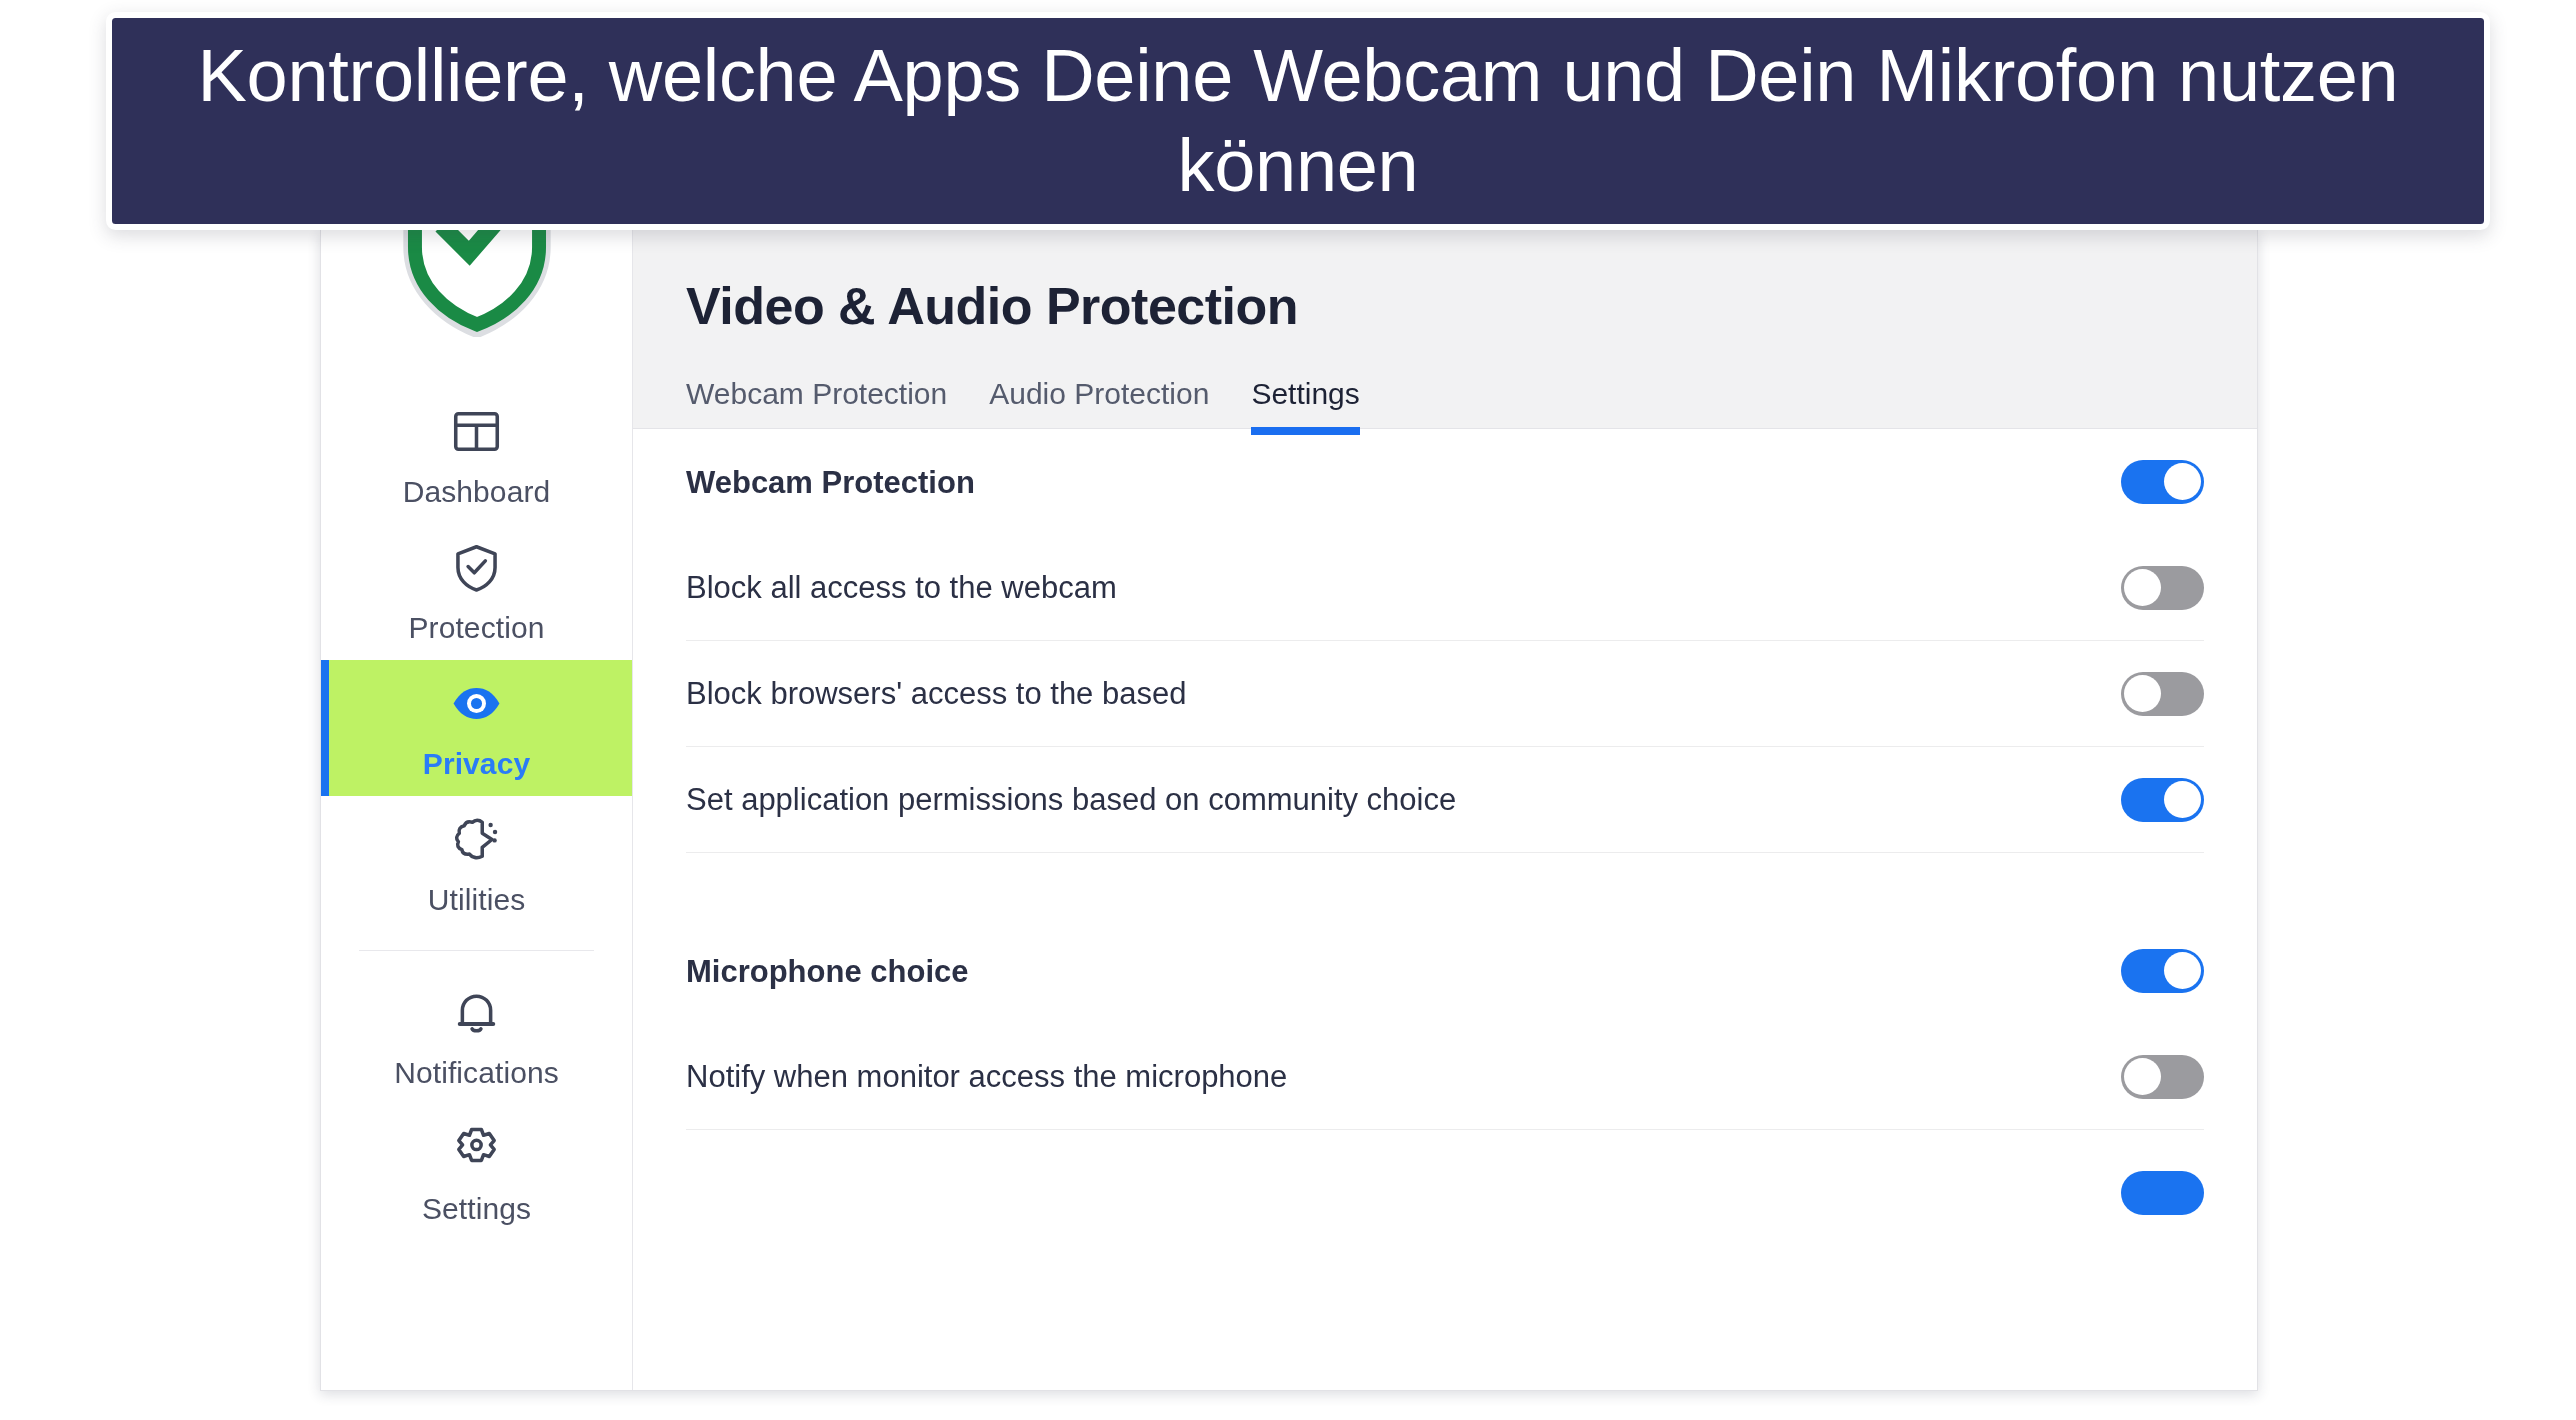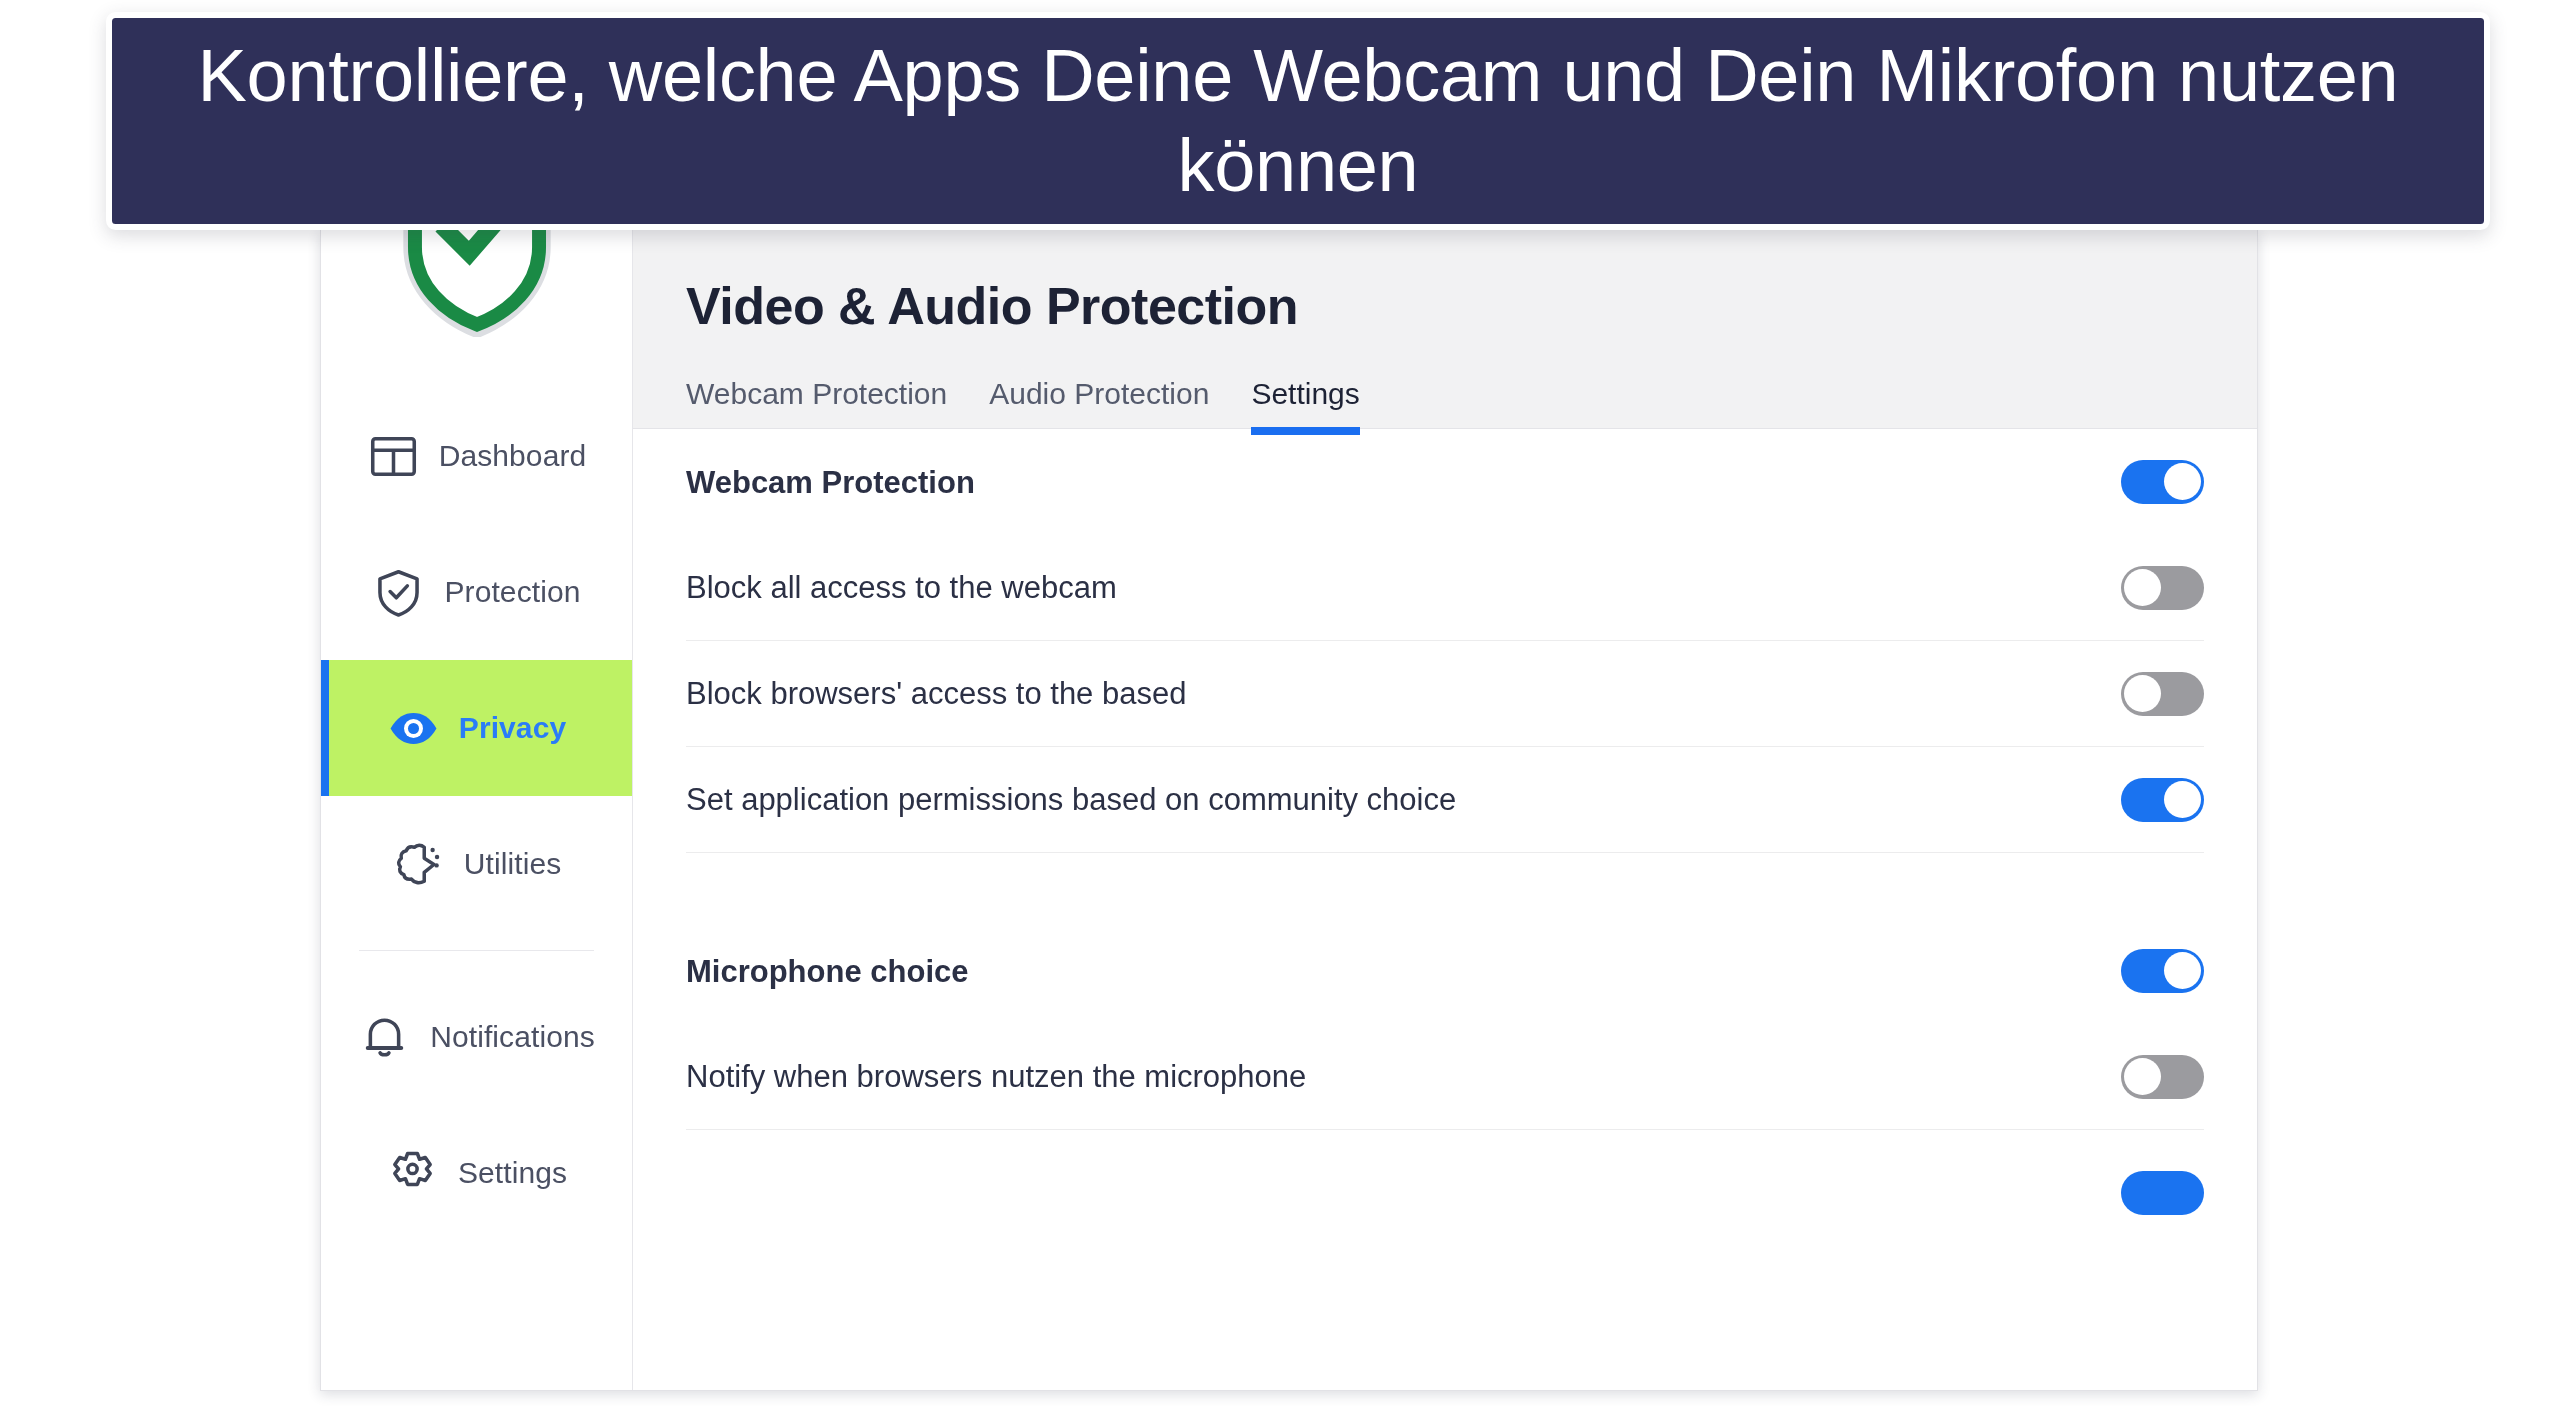--- a/index.html
+++ b/index.html
@@ -51,21 +51,21 @@
     width: 162px;
     height: 183px;
   }
 
   .nav-list { padding-top: 158px; }
 
   .nav-item {
     position: relative;
     height: 136px;
     display: flex;
-    flex-direction: row;
+    flex-direction: column;
     align-items: center;
     justify-content: center;
     gap: 19px;
     cursor: pointer;
   }
   .nav-item .nav-icon { width: 53px; height: 53px; display: block; }
   .nav-item .nav-label {
     font-size: 30px;
     color: #4b5063;
     letter-spacing: 0.1px;
@@ -329,21 +329,21 @@
 
           <div class="row section">
             <span class="row-label">Microphone choice</span>
             <span class="toggle on">
               <span class="knob"></span>
             </span>
           </div>
 
 
           <div class="row">
-            <span class="row-label">Notify when browsers nutzen the microphone</span>
+            <span class="row-label">Notify when monitor access the microphone</span>
             <span class="toggle off">
               <span class="knob"></span>
             </span>
           </div>
 
           <div class="row clipped">
             <span class="row-label"></span>
             <span class="toggle on">
               
             </span>

